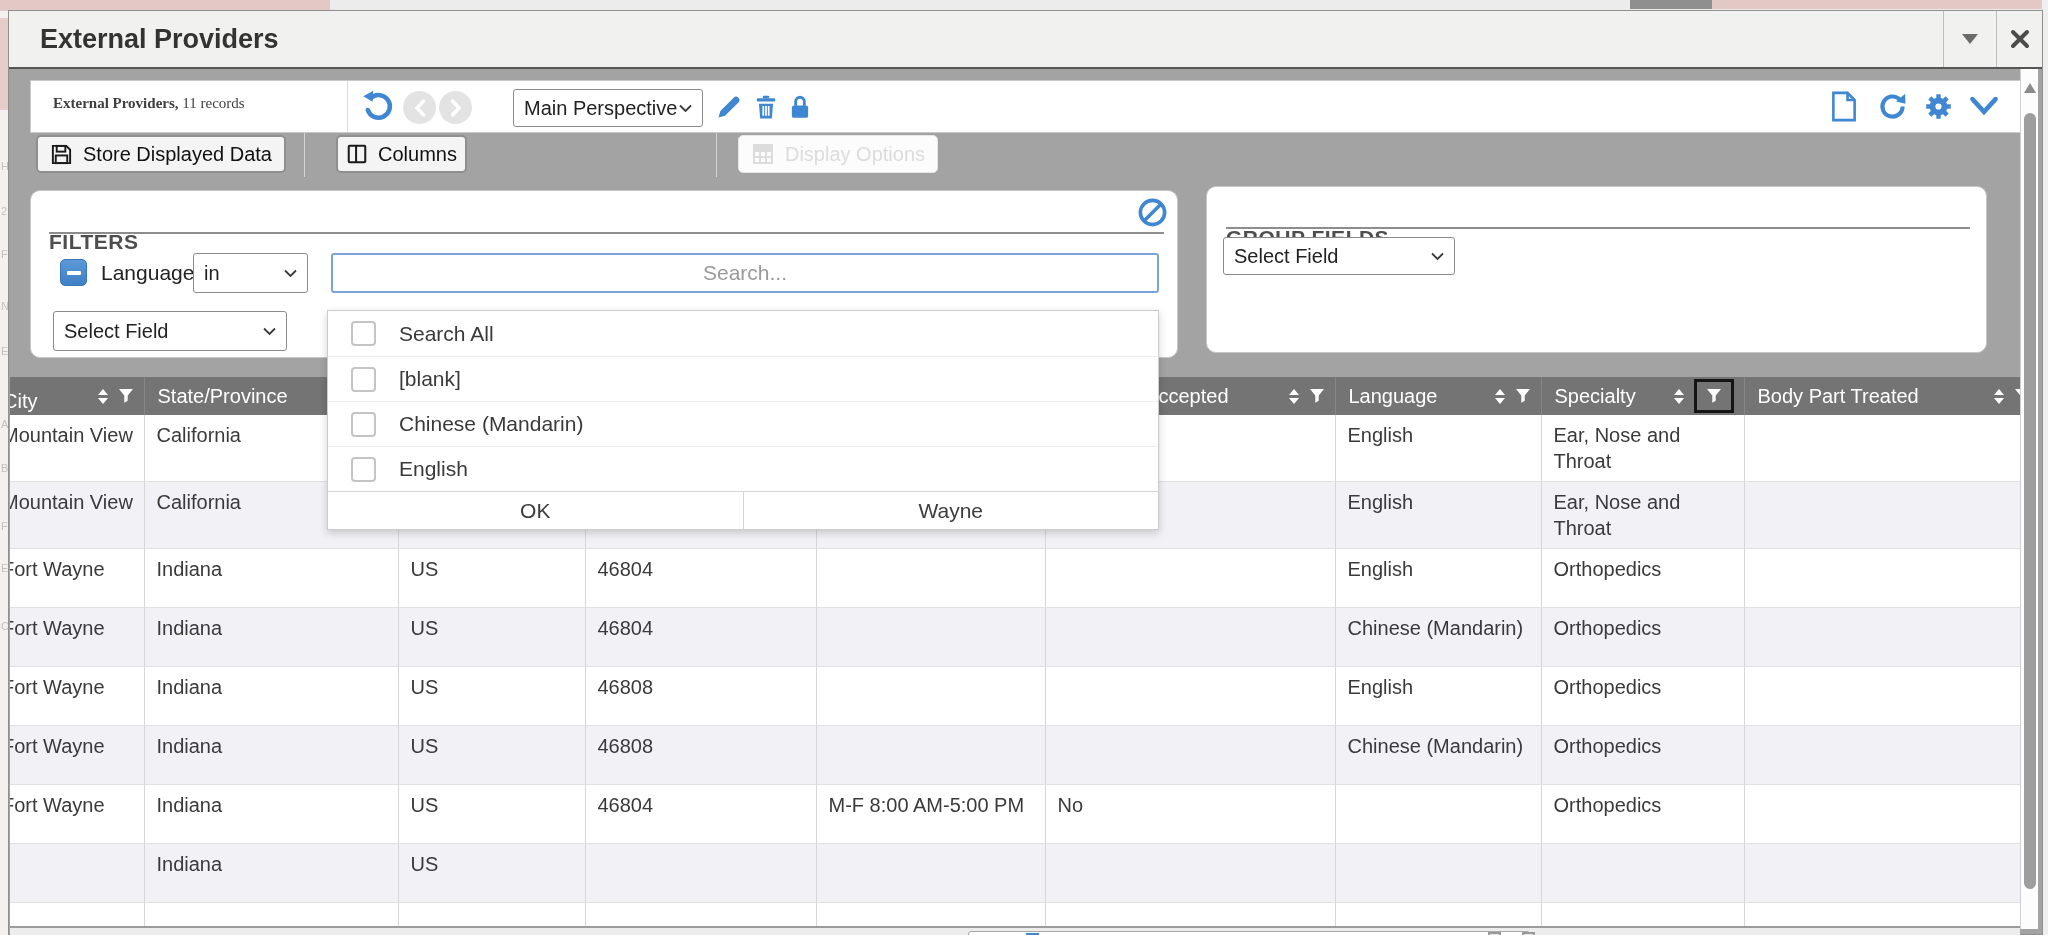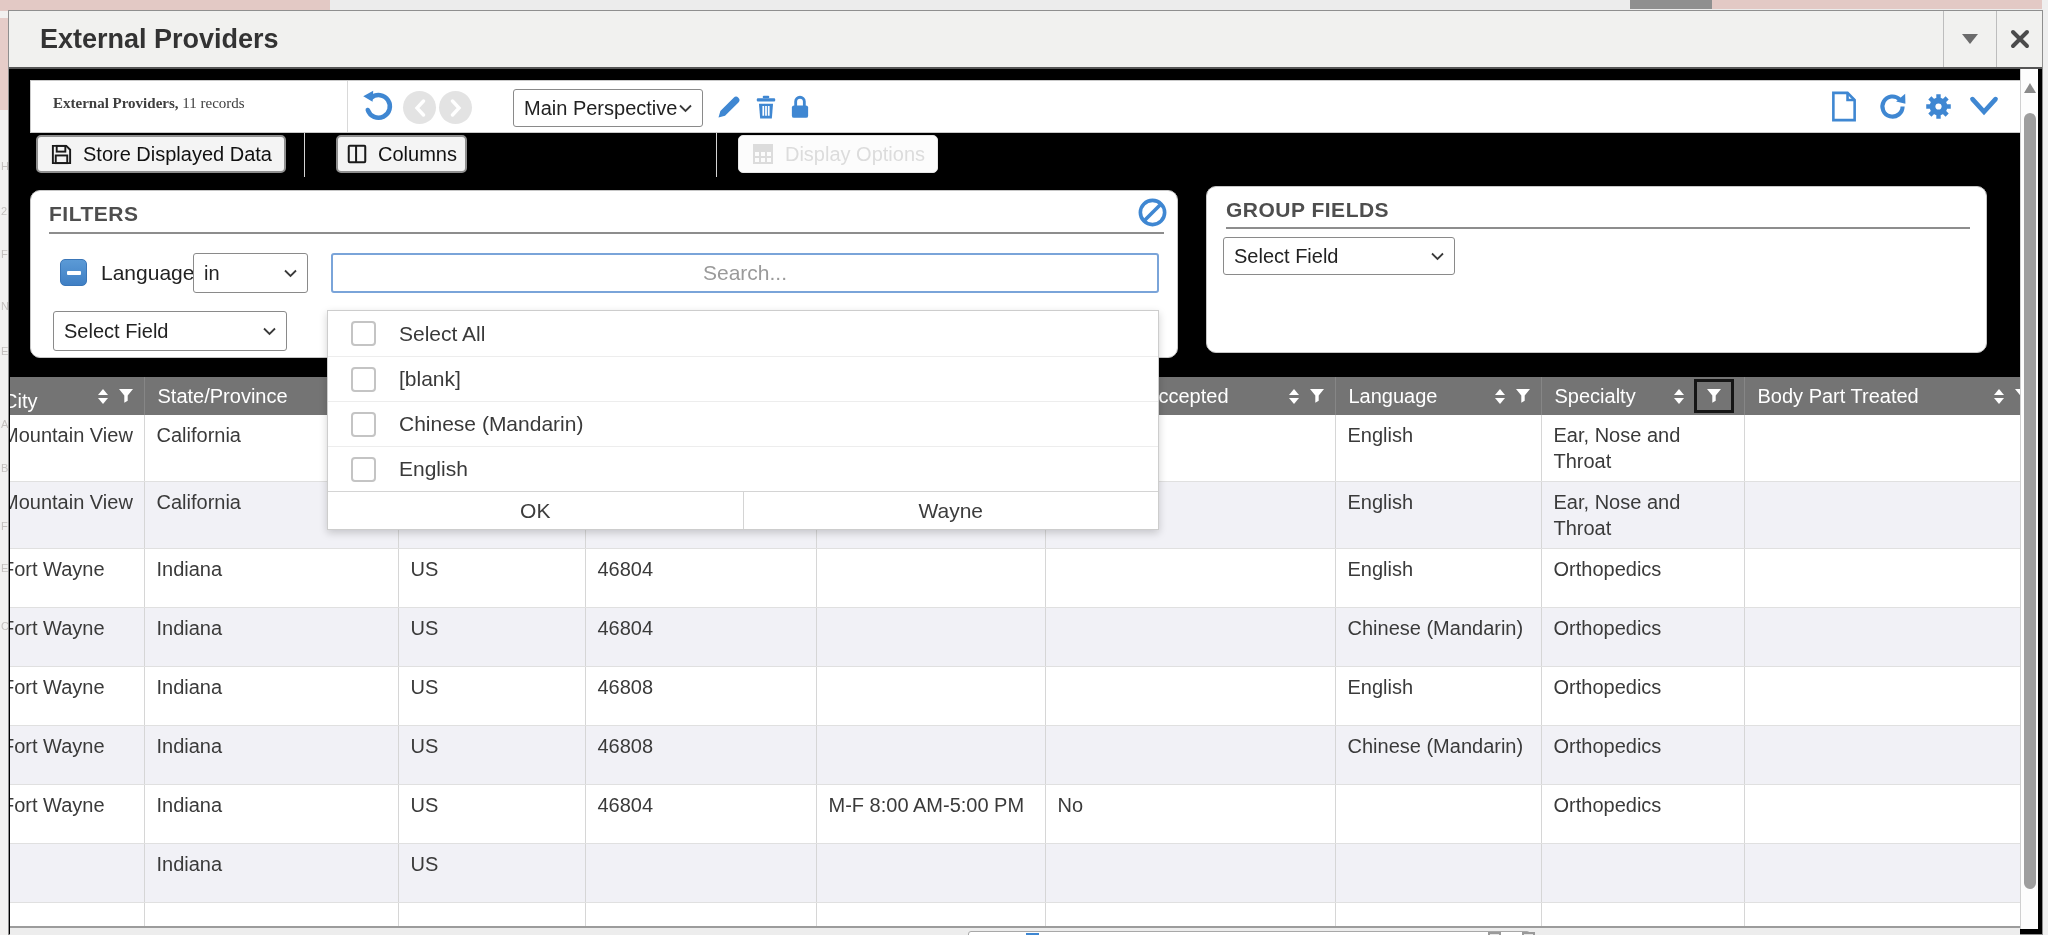--- a/index.html
+++ b/index.html
@@ -12,21 +12,21 @@
   .bg-right  { right:0; top:0; width:6px; height:935px; background:#efefef; }
   .bg-top-pink-l { left:0; top:0; width:330px; height:11px; background:#e3c9c5; }
   .bg-top-gray   { left:330px; top:0; width:1300px; height:11px; background:#ececec; border-bottom:1px solid #cfcfcf; }
   .bg-top-dark   { left:1630px; top:0; width:82px; height:9px; background:#8f8f8f; }
   .bg-top-pink-r { left:1712px; top:0; width:336px; height:9px; background:#e3c9c5; }
   .bg-left-pink  { left:0; top:18px; width:9px; height:92px; background:#e6cdc9; }
   .edge-glyph { position:absolute; left:1px; width:8px; font-size:11px; color:#c4c0be; overflow:hidden; }
 
   
   .modal { position:absolute; left:8px; top:10px; width:2035px; height:925px;
-    background:#000000; border:1px solid #8f8f8f; }
+    background:#a3a3a3; border:1px solid #8f8f8f; }
 
   
   .titlebar { position:absolute; left:0; top:0; width:100%; height:58px;
     background:#f1f1ef; border-bottom:2px solid #565656; }
   .title { position:absolute; left:31px; top:13px; font-size:27px; font-weight:bold; color:#333; }
   .title-btn { position:absolute; top:0; height:56px; display:flex; align-items:center;
     justify-content:center; border-left:1px solid #bdbdbd; cursor:pointer; }
   .title-caret-btn { left:1934px; width:53px; }
   .title-close-btn { left:1987px; width:46px; }
   .caret-down-tri { width:0; height:0; border-left:8px solid transparent;
@@ -56,21 +56,21 @@
   .btn-templates { left:465px; width:219px; }
   .btn-display { left:729px; width:200px; border:1px solid #e6e6e6; color:#dcdcdc;
     background:#fcfcfc; cursor:default; }
   .btn-sep { position:absolute; top:122px; width:1px; height:44px; background:#d4d4d4; }
   .btn-sep1 { left:295px; } .btn-sep2 { left:707px; }
 
   
   .panel { position:absolute; border:1px solid #c6c6c6; border-radius:10px; background:#fff; }
   .filters-panel { left:21px; top:179px; width:1148px; height:168px; }
   .groupfields-panel { left:1197px; top:175px; width:781px; height:167px; }
-  .panel-heading { position:absolute; font-size:21px; font-weight:bold; color:#4e4e4e; letter-spacing:0.5px; }
+  .panel-heading { position:absolute; font-size:21px; font-weight:bold; color:#4e4e4e; letter-spacing:0.5px;margin-top:28px; }
   .panel-underline { position:absolute; height:2px; background:#8d8d8d; }
 
   .minus-btn { position:absolute; left:29px; top:68px; width:27px; height:27px; border-radius:5px;
     background:linear-gradient(#5b9ad6,#3f7fc4); border:1px solid #3a76b8; cursor:pointer;
     display:flex; align-items:center; justify-content:center; }
   .minus-btn::after { content:""; width:14px; height:4px; background:#fff; border-radius:1px; }
   .filter-field-label { position:absolute; left:70px; top:70px; font-size:21px; color:#222; }
   .op-select { position:absolute; left:162px; top:62px; width:115px; height:40px; }
   .filter-search { position:absolute; left:300px; top:62px; width:828px; height:40px;
     border:2px solid #7aa4d9; border-radius:3px; font-size:21px; padding:0 10px;
@@ -586,21 +586,21 @@
             <td><span></span></td>
           </tr>
         </tbody>
     </table>
   </div>
 
   <div class="dropdown">
     <div id="dd-items">
         <div class="dd-item">
           <span class="cb"></span>
-          <span class="dd-label">Select All</span>
+          <span class="dd-label">Search All</span>
         </div>
         <div class="dd-item">
           <span class="cb"></span>
           <span class="dd-label">[blank]</span>
         </div>
         <div class="dd-item">
           <span class="cb"></span>
           <span class="dd-label">Chinese (Mandarin)</span>
         </div>
         <div class="dd-item">

